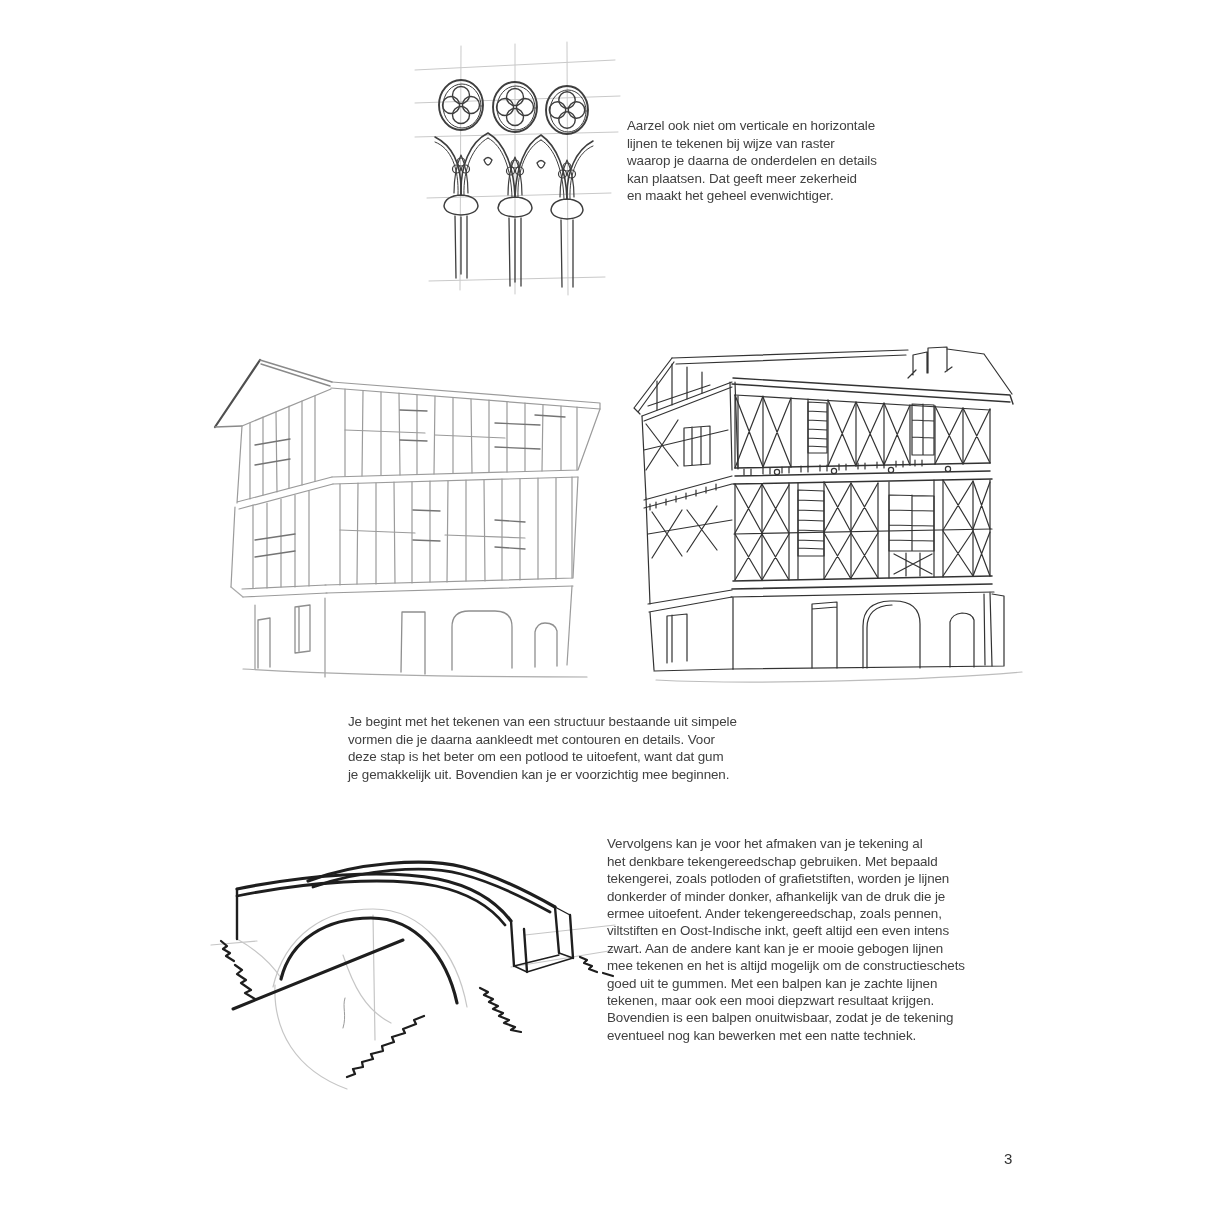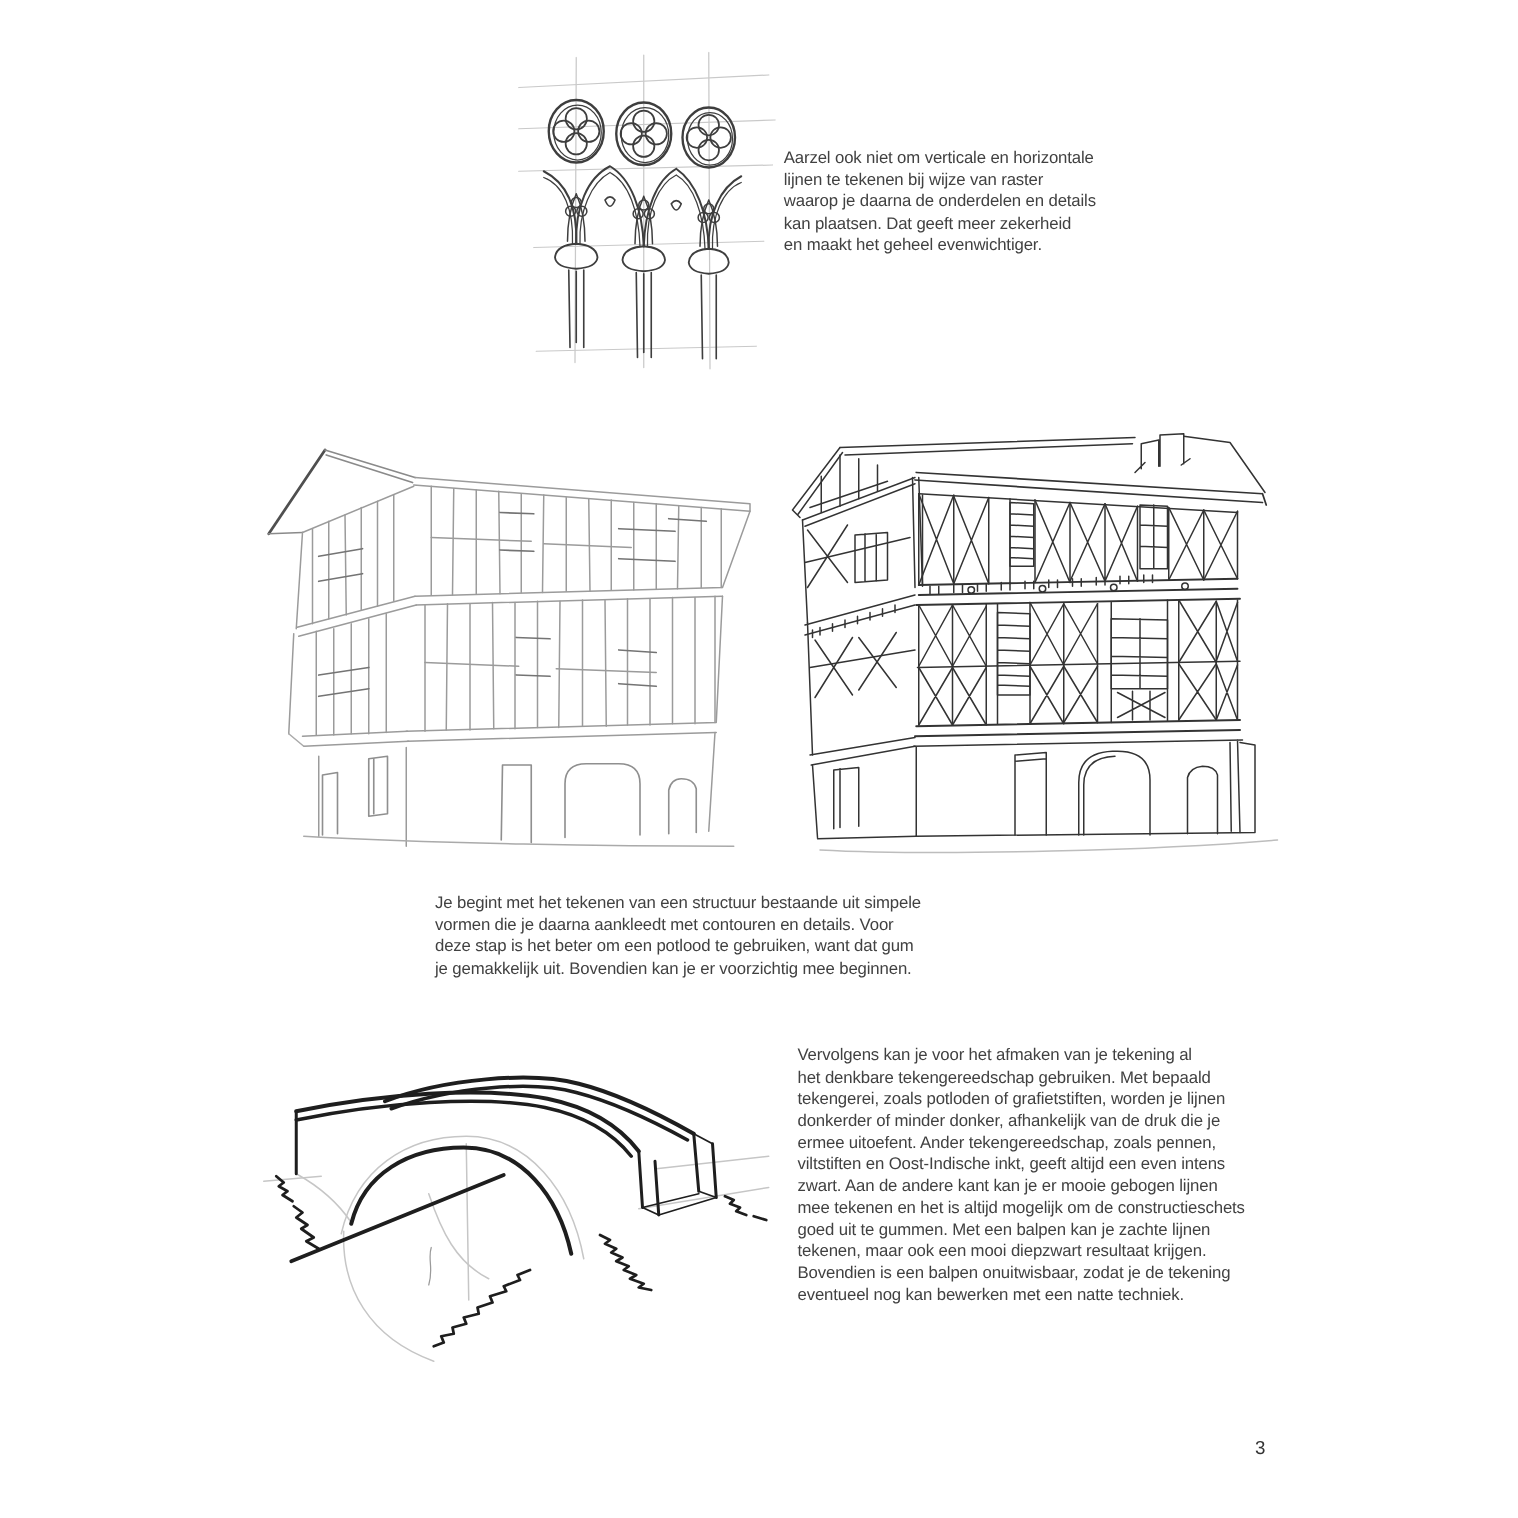--- a/index.html
+++ b/index.html
@@ -239,24 +239,24 @@
   </svg>
 
   <p class="tblock" style="left:627px;top:104px">Aarzel ook niet om verticale en horizontale
 lijnen te tekenen bij wijze van raster
 waarop je daarna de onderdelen en details
 kan plaatsen. Dat geeft meer zekerheid
 en maakt het geheel evenwichtiger.</p>
 
   <p class="tblock" style="left:348px;top:700px">Je begint met het tekenen van een structuur bestaande uit simpele
 vormen die je daarna aankleedt met contouren en details. Voor
-deze stap is het beter om een potlood te gebruiken, want dat gum
+deze stap is het beter om een potlood te uitoefent, want dat gum
 je gemakkelijk uit. Bovendien kan je er voorzichtig mee beginnen.</p>
 
-  <p class="tblock" style="left:638px;top:822px">Vervolgens kan je voor het afmaken van je tekening al
+  <p class="tblock" style="left:607px;top:822px">Vervolgens kan je voor het afmaken van je tekening al
 het denkbare tekengereedschap gebruiken. Met bepaald
 tekengerei, zoals potloden of grafietstiften, worden je lijnen
 donkerder of minder donker, afhankelijk van de druk die je
 ermee uitoefent. Ander tekengereedschap, zoals pennen,
 viltstiften en Oost-Indische inkt, geeft altijd een even intens
 zwart. Aan de andere kant kan je er mooie gebogen lijnen
 mee tekenen en het is altijd mogelijk om de constructieschets
 goed uit te gummen. Met een balpen kan je zachte lijnen
 tekenen, maar ook een mooi diepzwart resultaat krijgen.
 Bovendien is een balpen onuitwisbaar, zodat je de tekening

